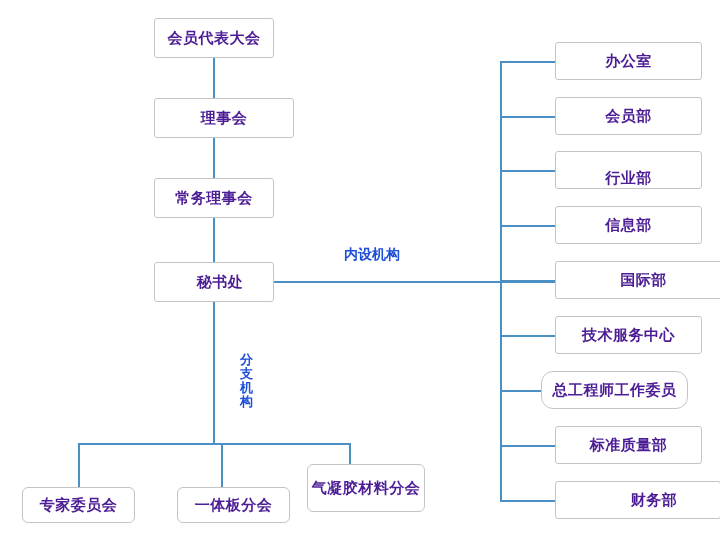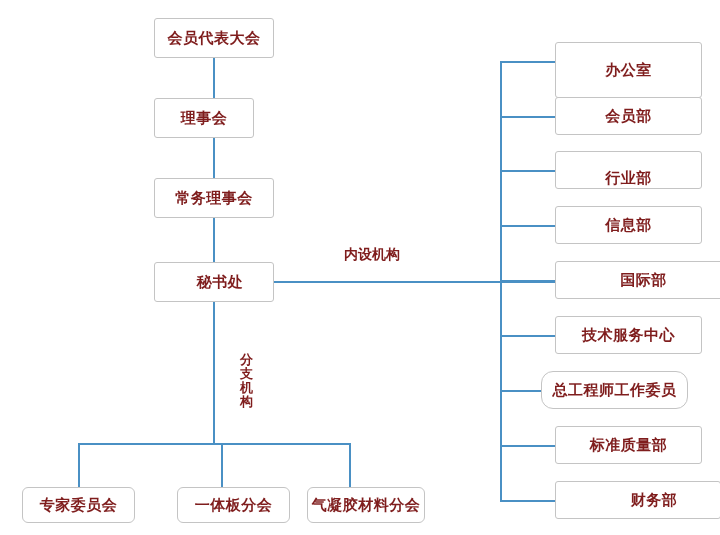--- a/index.html
+++ b/index.html
@@ -17,38 +17,38 @@
   }
   .node {
     position: absolute;
     box-sizing: border-box;
     background: #ffffff;
     border: 1px solid #c4c4c4;
     border-radius: 3px;
     display: flex;
     align-items: center;
     justify-content: center;
-    color: #7f1d1d;
+    color: #4c1d95;
     font-weight: 700;
     font-size: 15px;
     letter-spacing: 0.5px;
     white-space: nowrap;
   }
   .node.branch {
     border-radius: 6px;
   }
   .line {
     position: absolute;
     background: #4a90c4;
   }
   .line.v { width: 1.6px; }
   .line.h { height: 1.6px; }
   .caption {
     position: absolute;
-    color: #7f1d1d;
+    color: #1d4ed8;
     font-weight: 700;
     font-size: 14px;
     white-space: nowrap;
   }
   .caption.vertical {
     display: flex;
     flex-direction: column;
     align-items: center;
     line-height: 1.08;
     font-size: 13px;
@@ -79,40 +79,40 @@
   <div class="line h" style="left:500px; top:500px; width:55px;"></div>
 
   <div class="line h" style="left:78px; top:443px; width:272px;"></div>
   <div class="line v" style="left:78px; top:443px; height:44px;"></div>
   <div class="line v" style="left:221px; top:443px; height:44px;"></div>
   <div class="line v" style="left:349px; top:443px; height:44px;"></div>
 
   <div class="node" style="left:154px; top:18px; width:120px; height:40px;">
     <span>会员代表大会</span>
   </div>
-  <div class="node" style="left:154px; top:98px; width:100px; height:40px;">
+  <div class="node" style="left:154px; top:98px; width:140px; height:40px;">
     <span>理事会</span>
   </div>
   <div class="node" style="left:154px; top:178px; width:120px; height:40px;">
     <span>常务理事会</span>
   </div>
   <div class="node" style="left:154px; top:262px; width:120px; height:40px;padding-left:12px;">
     <span>秘书处</span>
   </div>
 
   <div class="caption" style="left:344px; top:246px;">内设机构</div>
 
   <div class="caption vertical" style="left:240px; top:353px;">
     <span>分</span>
     <span>支</span>
     <span>机</span>
     <span>构</span>
   </div>
 
-  <div class="node" style="left:555px; top:42px; width:147px; height:56px;">
+  <div class="node" style="left:555px; top:42px; width:147px; height:38px;">
     <span>办公室</span>
   </div>
   <div class="node" style="left:555px; top:97px; width:147px; height:38px;">
     <span>会员部</span>
   </div>
   <div class="node" style="left:555px; top:151px; width:147px; height:38px;align-items:flex-end;">
     <span>行业部</span>
   </div>
   <div class="node" style="left:555px; top:206px; width:147px; height:38px;">
     <span>信息部</span>
@@ -132,17 +132,17 @@
   <div class="node" style="left:555px; top:481px; width:166px; height:38px;padding-left:32px;">
     <span>财务部</span>
   </div>
 
   <div class="node branch" style="left:22px; top:487px; width:113px; height:36px;">
     <span>专家委员会</span>
   </div>
   <div class="node branch" style="left:177px; top:487px; width:113px; height:36px;">
     <span>一体板分会</span>
   </div>
-  <div class="node branch" style="left:307px; top:487px; width:118px; height:36px;">
+  <div class="node branch" style="left:307px; top:464px; width:118px; height:48px;">
     <span>气凝胶材料分会</span>
   </div>
 
 </div>
 
 </body></html>

